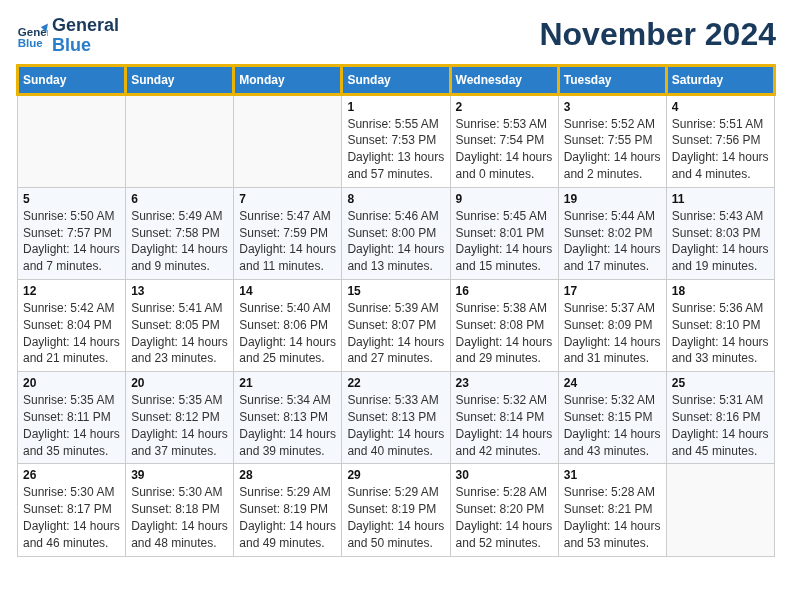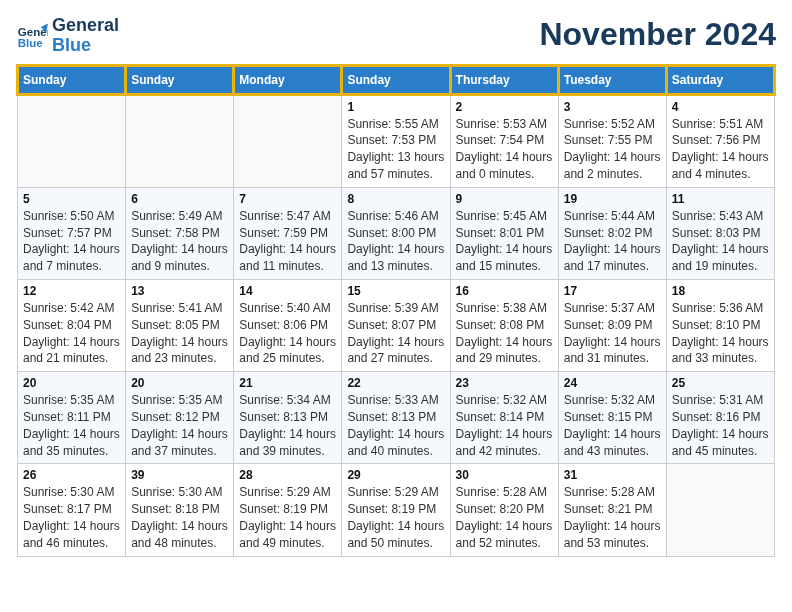--- a/index.html
+++ b/index.html
@@ -107,21 +107,21 @@
   </div>
 </div>
 
 <table>
   <thead>
     <tr id="weekday-header">
     <th>Sunday</th>
         <th>Sunday</th>
         <th>Monday</th>
         <th>Sunday</th>
-        <th>Thursday</th>
+        <th>Wednesday</th>
         <th>Tuesday</th>
         <th>Saturday</th>
       </tr>
   </thead>
   <tbody id="calendar-body">
   <tr>
         <td class="empty-cell"></td>
         <td class="empty-cell"></td>
         <td class="empty-cell"></td>
         <td>

